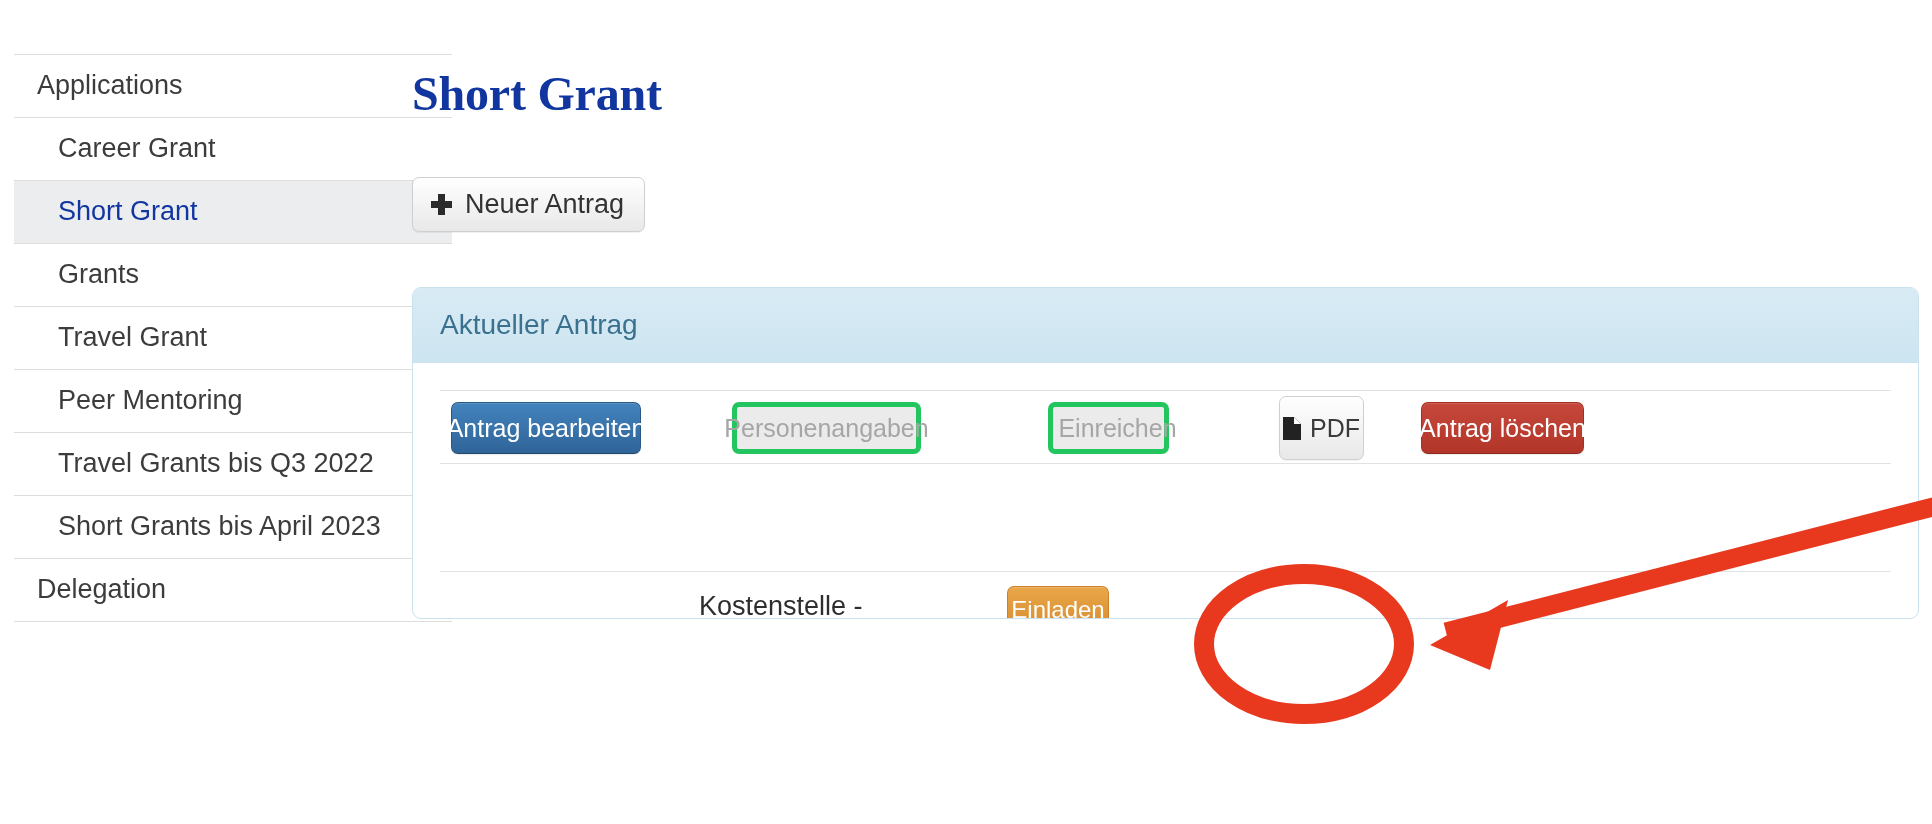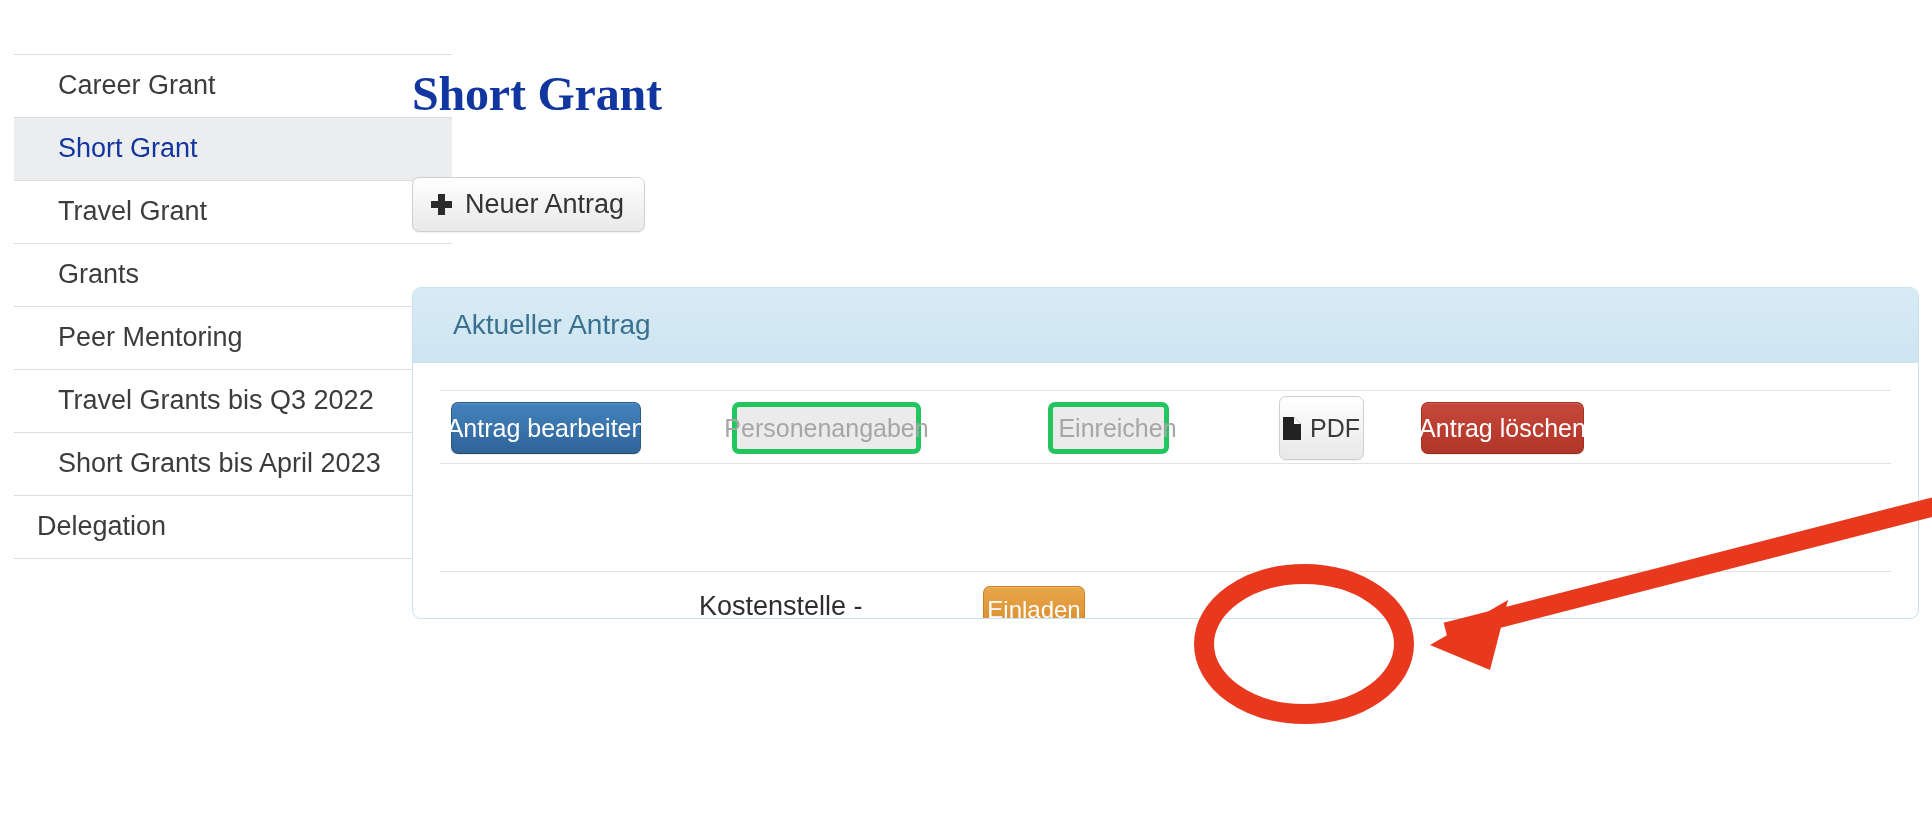--- a/index.html
+++ b/index.html
@@ -170,21 +170,21 @@
   }
   #panel-header {
     height: 75px;
     background: linear-gradient(to bottom, #d8ebf5 0%, #cde5f1 100%);
     border-bottom: 1px solid #c9e2ee;
     box-sizing: border-box;
     display: flex;
     align-items: center;
   }
   #panel-header-title {
-    padding-left: 40px;
+    padding-left: 27px;
     font-size: 28px;
     color: #3a718f;
     line-height: 1;
   }
   #panel-body {
     position: relative;
     height: 255px;
   }
   .divider {
     position: absolute;
@@ -235,21 +235,21 @@
     position: absolute;
     left: 286px;
     top: 22px;
     font-size: 27px;
     color: #2e2e2e;
     line-height: 1;
     white-space: nowrap;
   }
   #btn-invite {
     position: absolute;
-    left: 570px;
+    left: 594px;
     top: 15px;
     width: 102px;
     height: 47px;
     font-size: 24px;
   }
 
   
   #annotation-layer {
     position: absolute;
     left: 0;
@@ -258,31 +258,34 @@
     height: 824px;
     pointer-events: none;
   }
 </style>
 </head>
 <body>
 
 <div id="page">
 
   <nav id="sidebar">
+      <div class="nav-item nav-level-0">
+        <span class="nav-label">Applications</span>
+      </div>
       <div class="nav-item nav-level-1">
         <span class="nav-label">Career Grant</span>
       </div>
       <div class="nav-item nav-level-1 active">
         <span class="nav-label">Short Grant</span>
       </div>
       <div class="nav-item nav-level-1">
+        <span class="nav-label">Grants</span>
+      </div>
+      <div class="nav-item nav-level-1">
         <span class="nav-label">Travel Grant</span>
-      </div>
-      <div class="nav-item nav-level-1">
-        <span class="nav-label">Grants</span>
       </div>
       <div class="nav-item nav-level-1">
         <span class="nav-label">Peer Mentoring</span>
       </div>
       <div class="nav-item nav-level-1">
         <span class="nav-label">Travel Grants bis Q3 2022</span>
       </div>
       <div class="nav-item nav-level-1">
         <span class="nav-label">Short Grants bis April 2023</span>
       </div>

